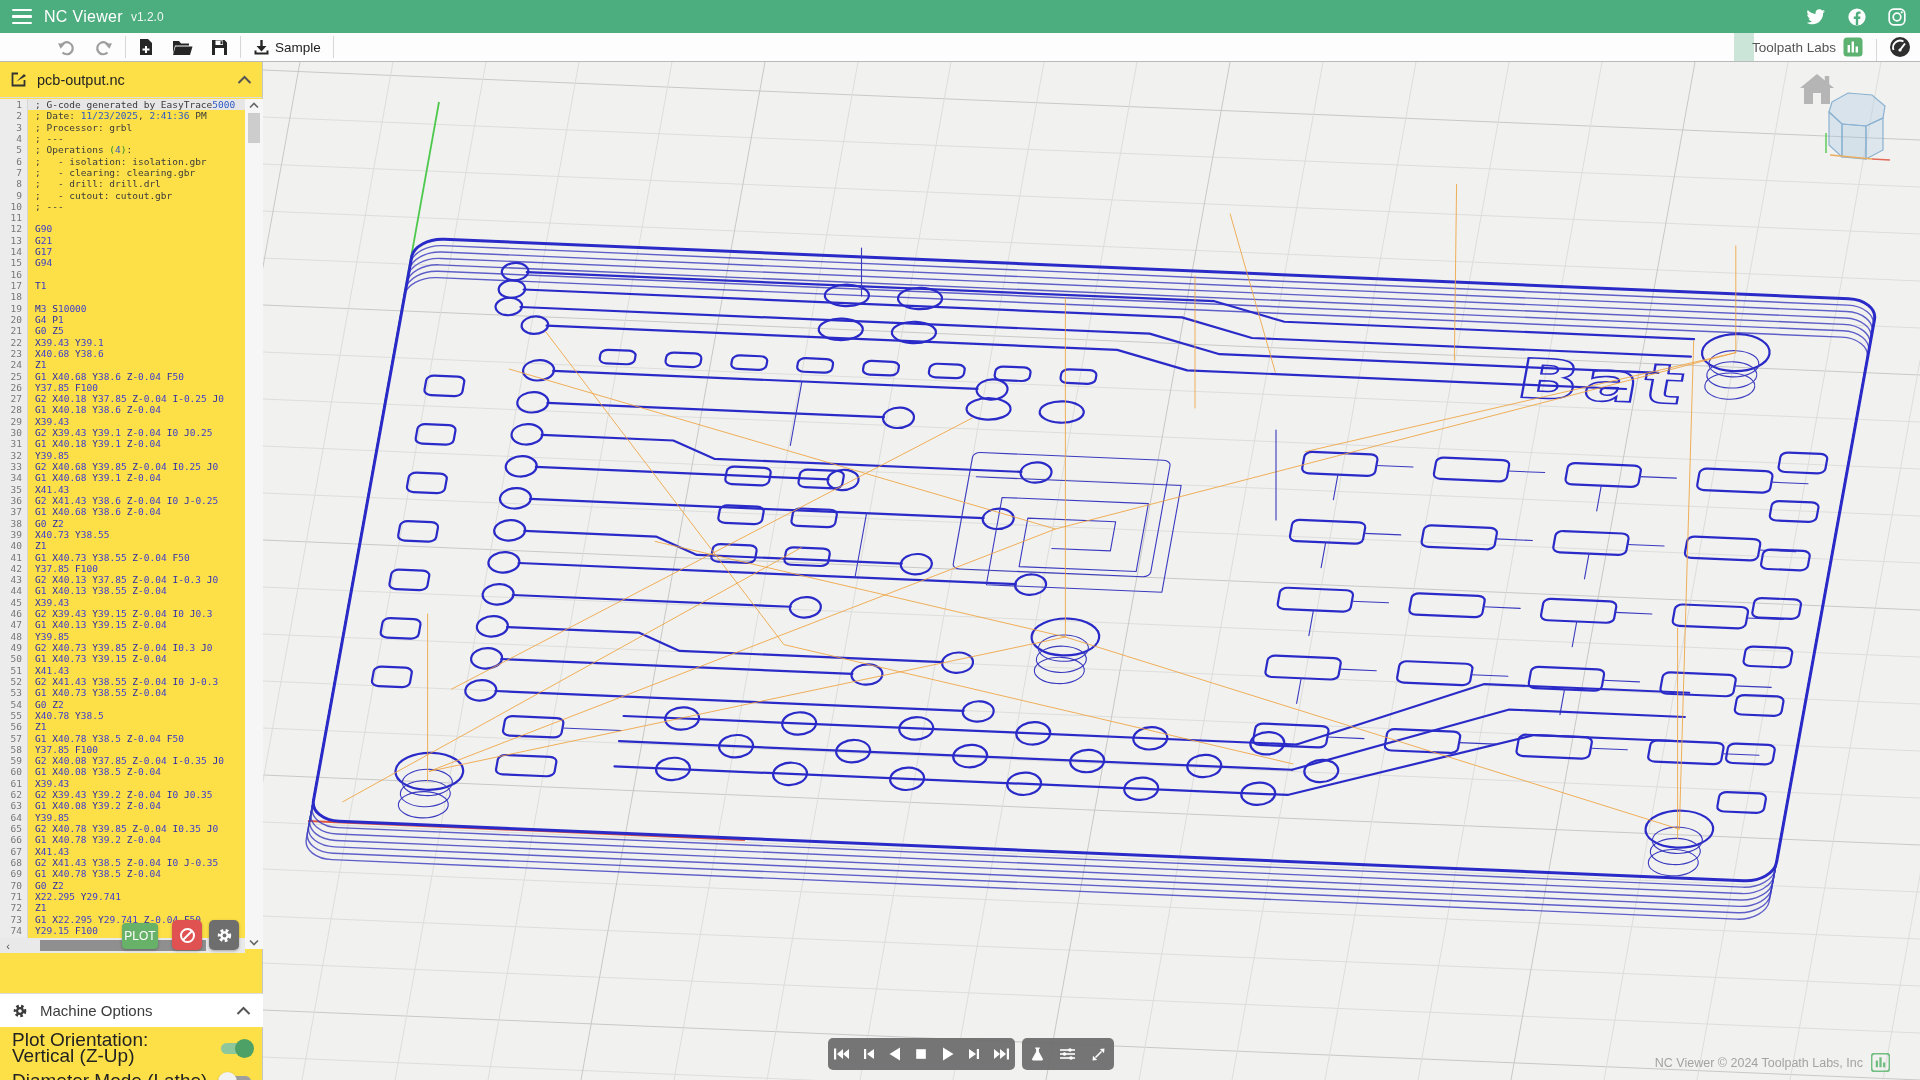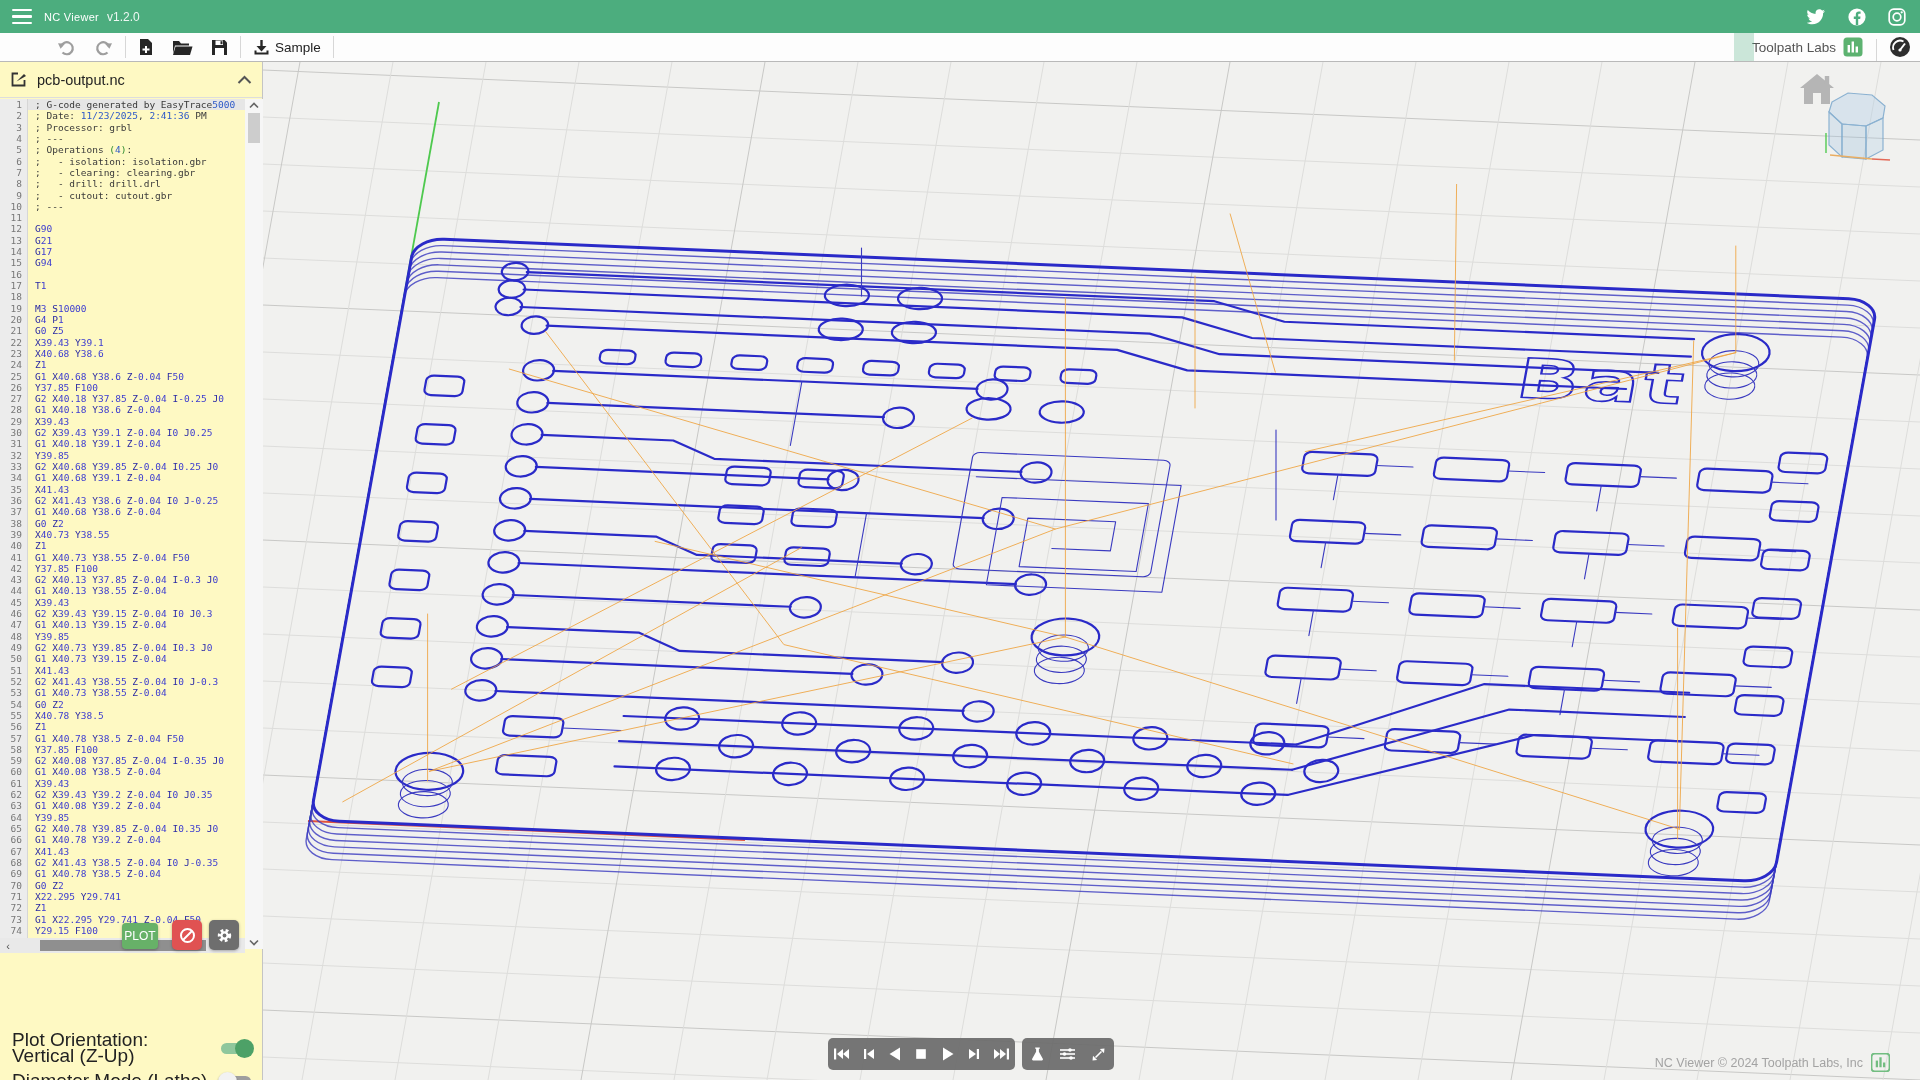--- a/index.html
+++ b/index.html
@@ -6,38 +6,38 @@
   html,body { width:1920px; height:1080px; overflow:hidden; background:#fff;
     font-family:"Liberation Sans", sans-serif; }
   .abs { position:absolute; }
 
   
   #app-header { position:absolute; left:0; top:0; width:1920px; height:33px;
     background:var(--green,#4CAD7E); display:flex; align-items:center; color:#fff; z-index:30; }
   #hamburger { width:40px; height:33px; display:flex; flex-direction:column; justify-content:center;
     gap:4px; padding-left:12px; cursor:pointer; }
   #hamburger span { width:20px; height:2.6px; background:#fff; border-radius:1px; }
-  #app-title { font-size:11px; font-weight:500; letter-spacing:.3px; margin-left:4px; }
+  #app-title { font-size:16px; font-weight:500; letter-spacing:.3px; margin-left:4px; }
   #app-version { font-size:12px; opacity:.9; margin-left:8px; }
   #social { margin-left:auto; display:flex; align-items:center; gap:22px; padding-right:14px; }
   #social svg { display:block; cursor:pointer; }
 
   
   #toolbar { position:absolute; left:0; top:33px; width:1920px; height:29px; background:#fdfdfd;
     border-bottom:1px solid #b9b9b9; display:flex; align-items:center; z-index:30;padding-left:48px; }
   .tbtn { height:28px; display:flex; align-items:center; padding:0 9px; cursor:pointer; }
   .tsep { width:1px; height:22px; background:#d7d7d7; margin:0 3px; }
   #sample-btn { gap:5px; font-size:13.5px; color:#222; }
   #toolbar-right { margin-left:auto; display:flex; align-items:flex-end; height:28px; }
   #brand-chip { display:flex; align-items:center; gap:7px; font-size:13.5px; color:#555;
     padding:0 10px; height:28px; cursor:pointer; position:relative; }
   #brand-hover { position:absolute; left:-8px; top:0; width:20px; height:28px; background:rgba(76,173,126,.28); }
 
   
-  #left-panel { position:absolute; left:0; top:62px; width:263px; height:1018px; background:#fef9c3;
+  #left-panel { position:absolute; left:0; top:62px; width:263px; height:1018px; background:#fde047;
     border-right:1px solid #c4c4c4; z-index:20; }
   #file-header { height:36px; border-bottom:1px solid #ddd; display:flex; align-items:center; padding:0 10px; }
   #file-name { font-size:14.5px; color:#222; margin-left:10px; }
   #file-collapse { margin-left:auto; cursor:pointer; }
 
   
   #code-wrap { position:absolute; left:0; top:37px; width:245px; height:850px; overflow:hidden;
     font-family:"DejaVu Sans Mono", monospace; font-size:9.5px; line-height:11.32px; cursor:text; }
   .crow { display:flex; height:11.32px; white-space:pre; }
   .crow.active { background:#e6e6e6; }
@@ -676,20 +676,31 @@
   </button>
   <button class="sq-btn" id="gear-btn">
     <svg width="17" height="17" viewBox="0 0 17 17">
         <circle cx="8.5" cy="8.5" r="5" fill="none" stroke="#fff" stroke-width="3.4" stroke-dasharray="2.6 2.2"></circle>
         <circle cx="8.5" cy="8.5" r="4.2" fill="#fff"></circle>
         <circle cx="8.5" cy="8.5" r="1.9" fill="#6e6e6e"></circle>
       </svg>
   </button>
 
 
+  <div id="sect-machine" class="sect-head">
+    <svg width="16" height="16" viewBox="0 0 17 17">
+        <circle cx="8.5" cy="8.5" r="5" fill="none" stroke="#3c3c3c" stroke-width="3.4" stroke-dasharray="2.6 2.2"></circle>
+        <circle cx="8.5" cy="8.5" r="4.2" fill="#3c3c3c"></circle>
+        <circle cx="8.5" cy="8.5" r="1.9" fill="#fff"></circle>
+      </svg>
+    <span class="sect-label">Machine Options</span>
+    <svg class="sect-chev" width="15" height="10" viewBox="0 0 15 10" fill="none" stroke="#555" stroke-width="2">
+        <polyline points="1.5,8 7.5,2 13.5,8"></polyline>
+      </svg>
+  </div>
 
   <div id="machine-body">
     <div class="opt-row">
       <div class="opt-label">
         <div>Plot Orientation:</div>
         <div>Vertical (Z-Up)</div>
       </div>
       <div class="toggle on" id="tog-orient">
           <div class="knob"></div>
         </div>

